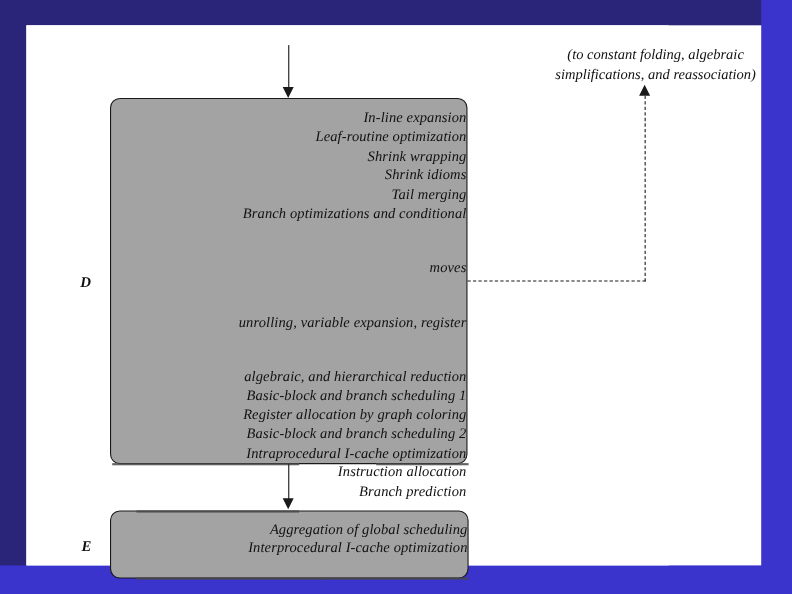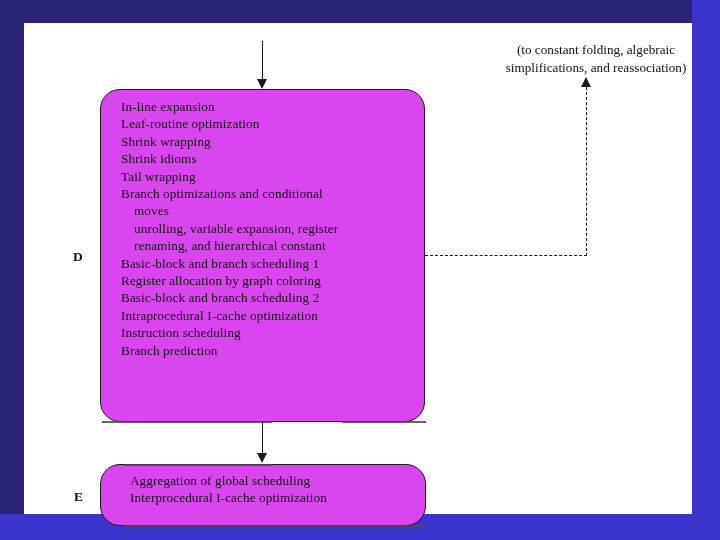--- a/index.html
+++ b/index.html
@@ -29,29 +29,31 @@
   .band-bottom { left: 0;  bottom: 0; width: 720px; height: 26px;  background: #3a33cc; }
 
   
   #canvas {
     position: absolute;
     left: 24px;
     top: 23px;
     width: 584px;
     height: 491px;
     background: #ffffff;
+    font-style: italic;
   }
 
   
   .opt-box {
     position: absolute;
     box-sizing: border-box;
     border: 1.6px solid #1a1a1a;
-    border-radius: 20px;
-    background: #d946ef;
+    border-radius: 9px;
+    background: #a3a3a3;
+    text-align: right;
   }
   #box-d { left: 76px; top: 66px;  width: 325px; height: 333px; }
   #box-e { left: 76px; top: 441px; width: 326px; height: 62px; }
 
   
   .smudge {
     position: absolute;
     background: #4a4a4a;
     opacity: .85;
   }
@@ -65,21 +67,21 @@
   #box-e .opt-list { padding: 7px 0 0 29px; }
 
   .opt-list li {
     font-family: "Liberation Serif", serif;
     font-size: 13.2px;
     line-height: 17.4px;
     color: #111111;
     white-space: pre;
     letter-spacing: .1px;
   }
-  .opt-list li.cont { padding-left: 13px; }
+  .opt-list li.cont { padding-left: 13px; margin-top: 32px; }
 
   
   .stage-letter {
     position: absolute;
     font-family: "Liberation Serif", serif;
     font-weight: bold;
     font-size: 13.5px;
     color: #111111;
   }
   #letter-d { left: 49px; top: 226px; }
@@ -155,30 +157,30 @@
 
     <div class="vline" id="arrow-into-d-line"></div>
     <div class="arrowhead-down" id="arrow-into-d-head"></div>
 
     <div class="opt-box" id="box-d">
       <ul class="opt-list" id="list-d">
           <li>In-line expansion</li>
           <li>Leaf-routine optimization</li>
           <li>Shrink wrapping</li>
           <li>Shrink idioms</li>
-          <li>Tail wrapping</li>
+          <li>Tail merging</li>
           <li>Branch optimizations and conditional</li>
           <li class="cont">moves</li>
           <li class="cont">unrolling, variable expansion, register</li>
-          <li class="cont">renaming, and hierarchical constant</li>
+          <li class="cont">algebraic, and hierarchical reduction</li>
           <li>Basic-block and branch scheduling 1</li>
           <li>Register allocation by graph coloring</li>
           <li>Basic-block and branch scheduling 2</li>
           <li>Intraprocedural I-cache optimization</li>
-          <li>Instruction scheduling</li>
+          <li>Instruction allocation</li>
           <li>Branch prediction</li>
         </ul>
     </div>
     <div class="smudge" style="left:78px; top:398px; width:170px; height:2px;"></div>
     <div class="smudge" style="left:318px; top:398px; width:84px; height:2px;"></div>
 
     <div class="stage-letter" id="letter-d">D</div>
     <div class="stage-letter" id="letter-e">E</div>
 
     <div id="dash-h"></div>

